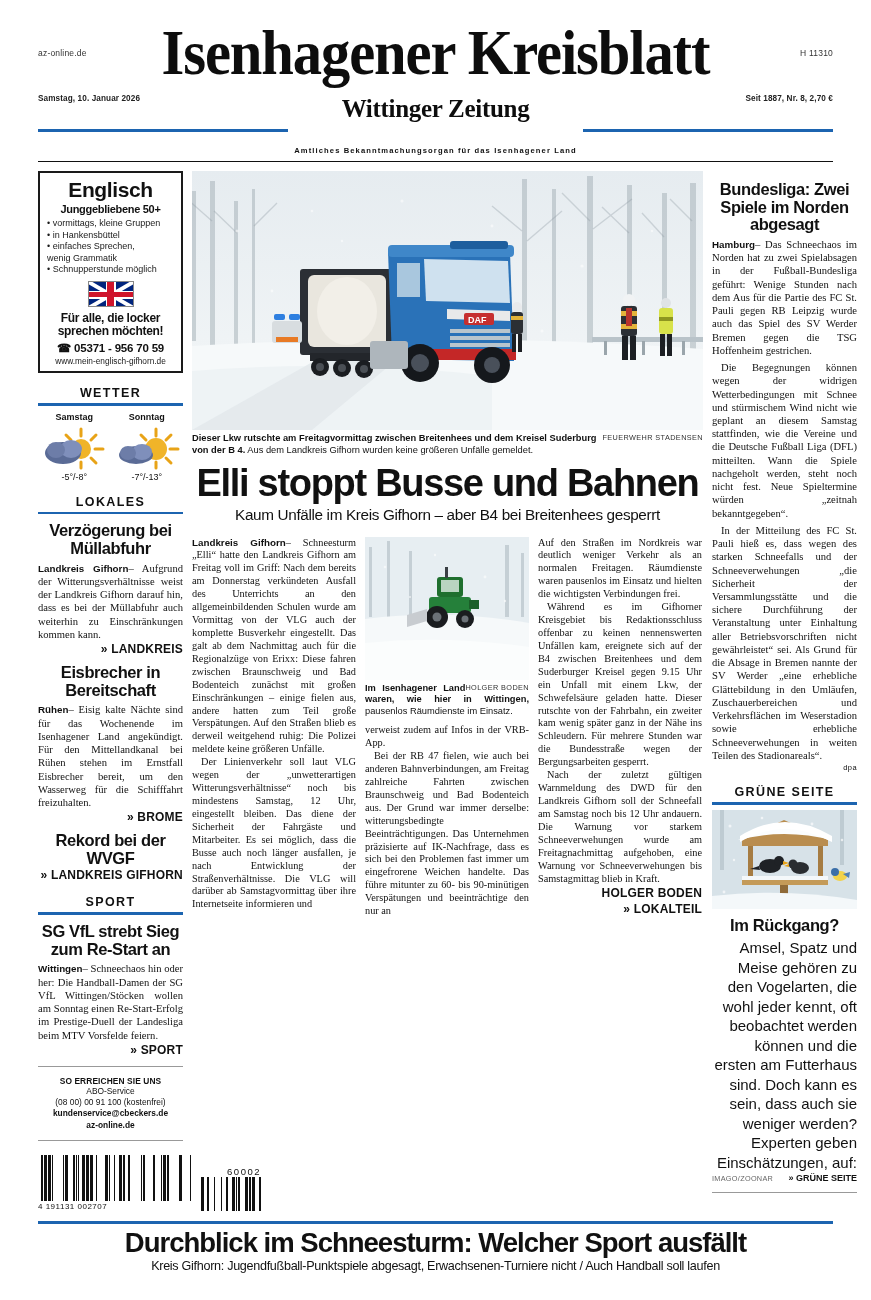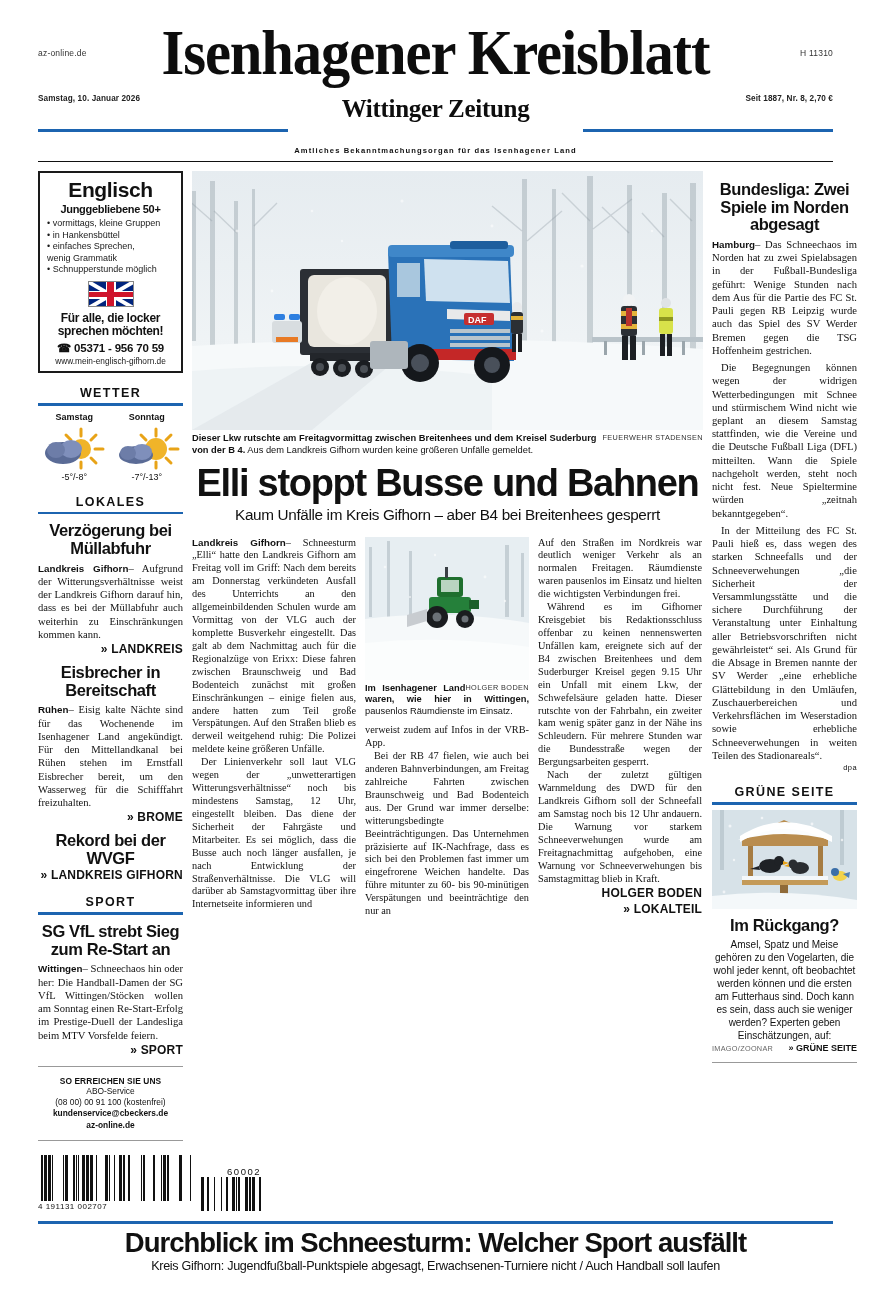--- a/index.html
+++ b/index.html
@@ -610,21 +610,21 @@
               <circle cx="100" cy="14" r="1.4"></circle>
             <circle cx="130" cy="30" r="1.3"></circle>
               <circle cx="22" cy="50" r="1.2"></circle>
               <circle cx="12" cy="82" r="1.4"></circle>
           </g>
           <path d="M0 86 Q72 78 145 90 L145 99 L0 99 Z" fill="#f4f8fa"></path>
         </svg>
       </div>
 
       <div class="teaser-h">Im Rückgang?</div>
-      <div class="teaser-b" style="font-family:'Liberation Sans',sans-serif;font-size:10px;line-height:1.3;text-align:center">Amsel, Spatz und Meise gehören zu den Vogelarten, die wohl jeder kennt, oft beobachtet werden können und die ersten am Futterhaus sind. Doch kann es sein, dass auch sie weniger werden? Experten geben Einschätzungen, auf:</div>
+      <div class="teaser-b" style="font-family:'Liberation Sans',sans-serif;font-size:15px;line-height:1.3;text-align:right">Amsel, Spatz und Meise gehören zu den Vogelarten, die wohl jeder kennt, oft beobachtet werden können und die ersten am Futterhaus sind. Doch kann es sein, dass auch sie weniger werden? Experten geben Einschätzungen, auf:</div>
       <div style="display:flex;justify-content:space-between;align-items:baseline;margin-top:1px">
         <span style="font-family:'Liberation Sans',sans-serif;font-size:7.3px;color:#666;letter-spacing:.3px">IMAGO/ZOONAR</span>
         <span style="font-family:'Liberation Sans',sans-serif;font-weight:bold;font-size:9px">» GRÜNE SEITE</span>
       </div>
       <div class="sec-rule-thin"></div>
     </div>
   </div>
 
   <div class="bottom">
     <div class="sport-rule"></div>

